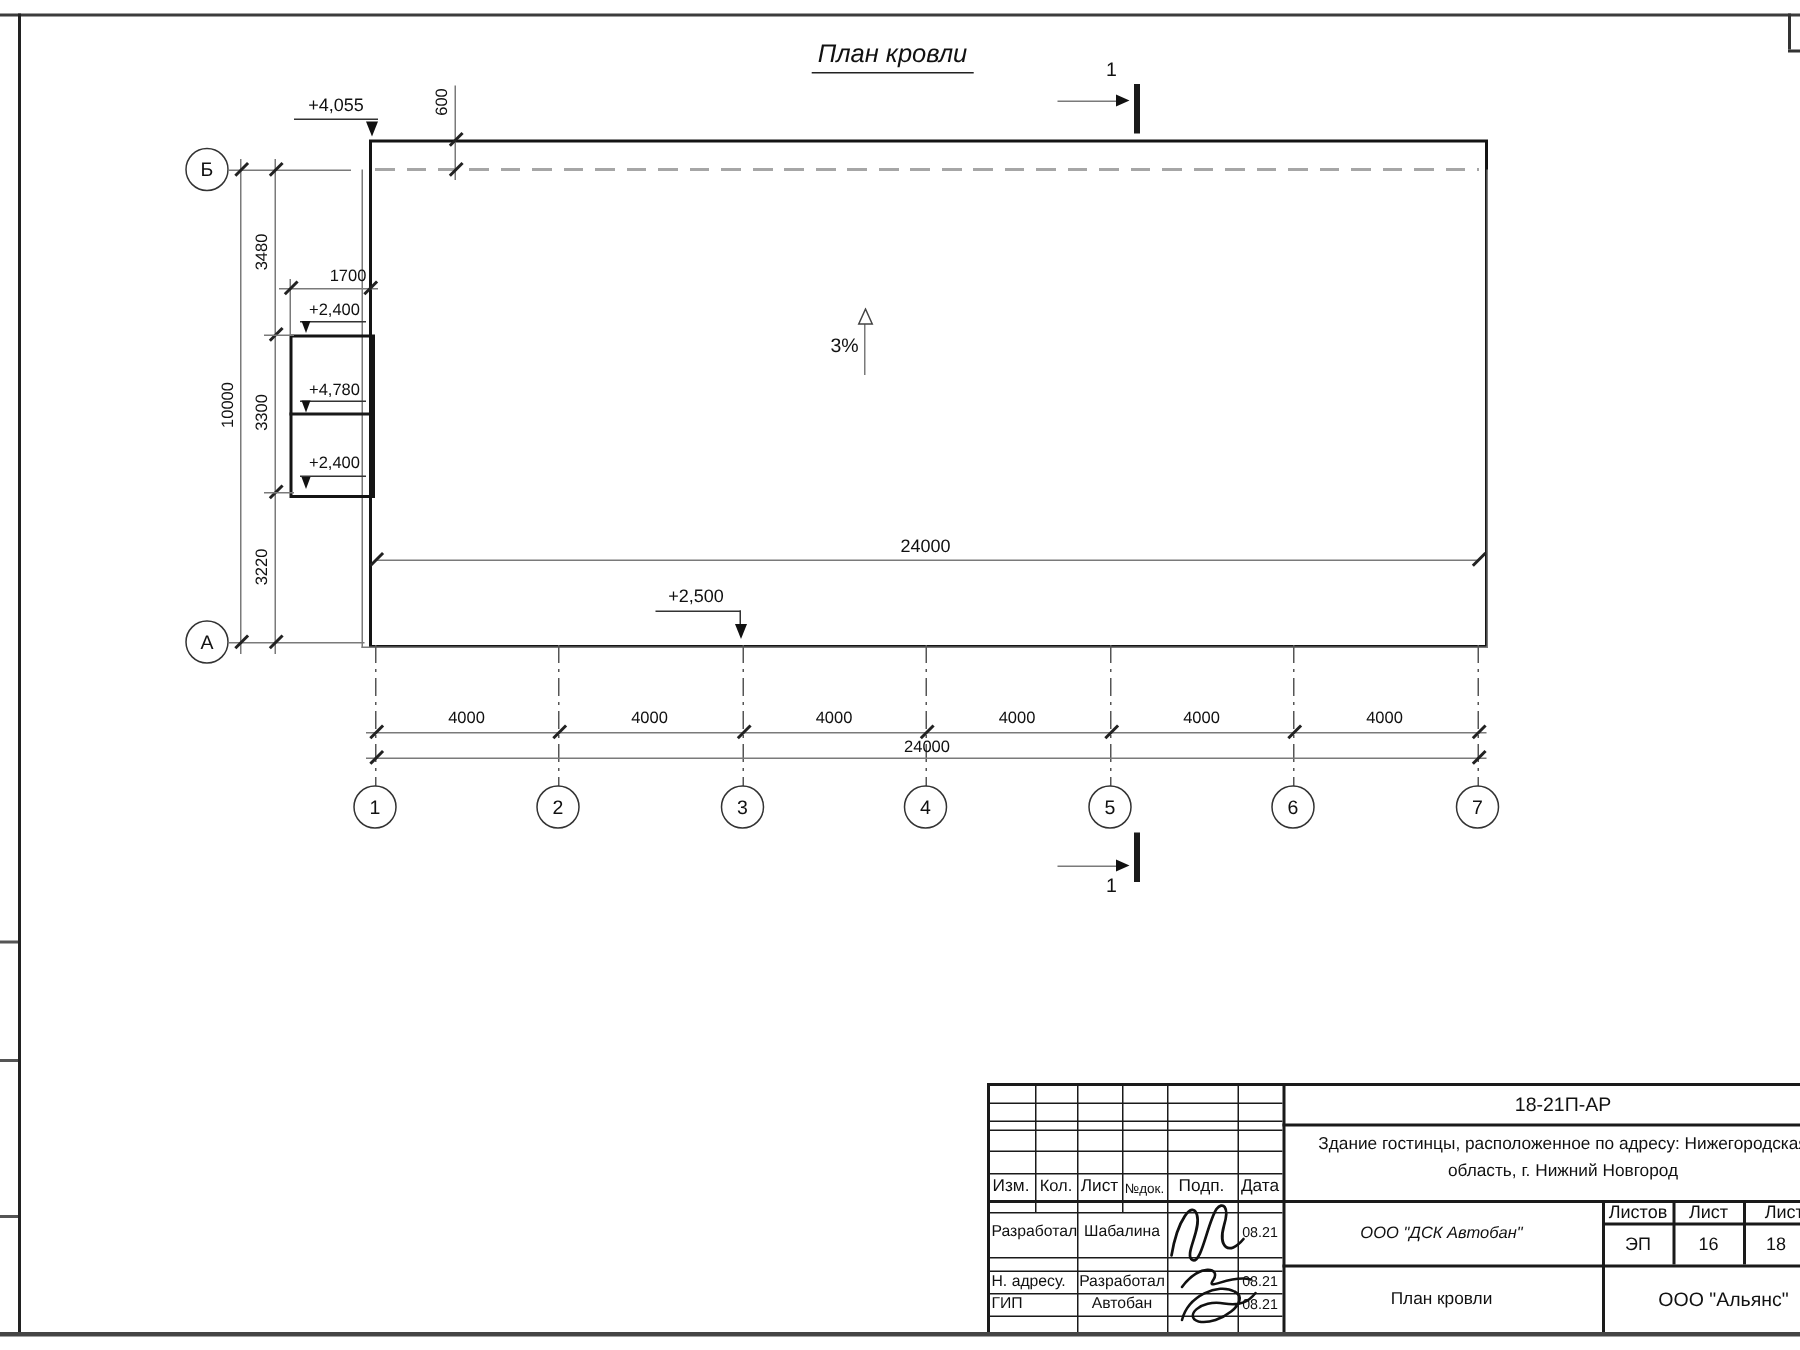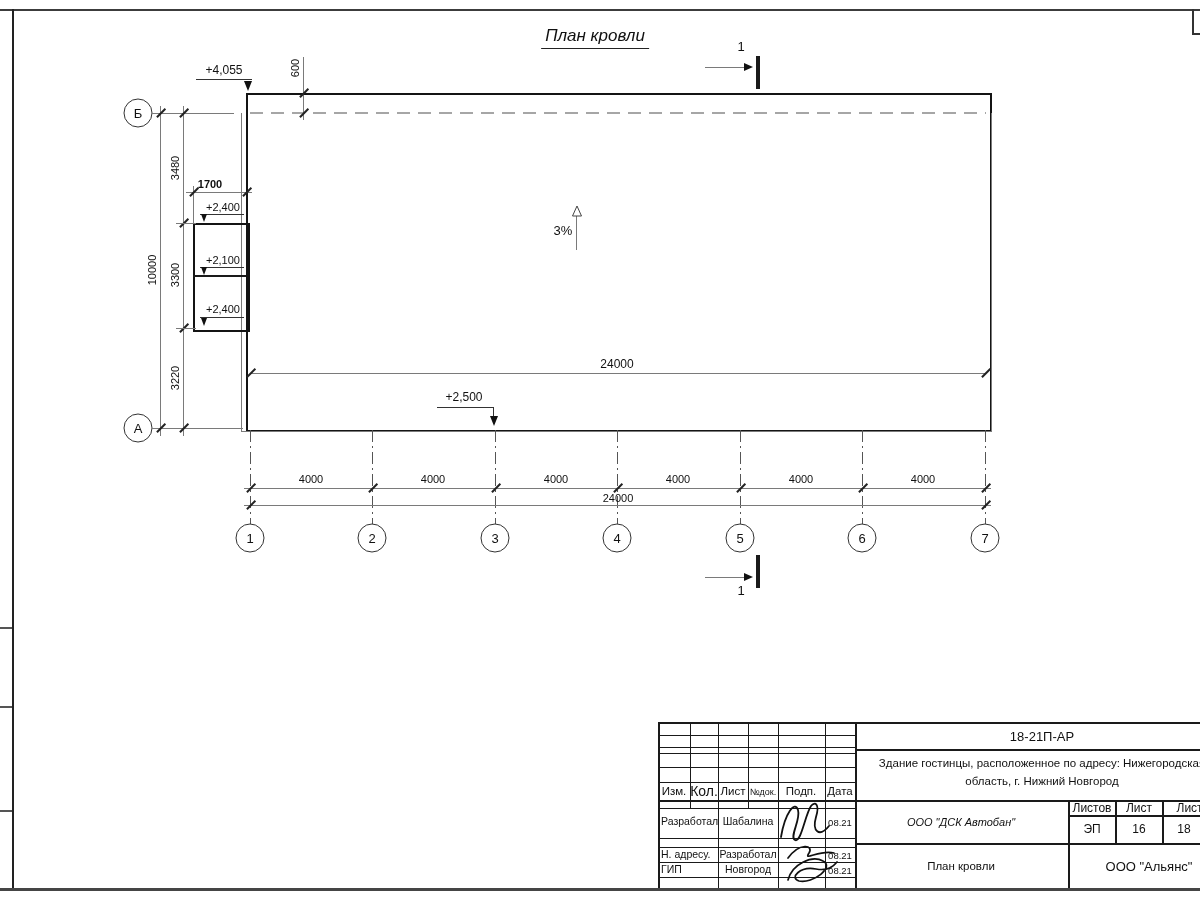--- a/index.html
+++ b/index.html
@@ -82,31 +82,31 @@
 
   <div class="vl thin" style="left:303px;top:57px;width:1px;height:63px;"></div>
   <div class="tick" style="left:297.5px;top:92px;"></div>
   <div class="tick" style="left:297.5px;top:112px;"></div>
   <div class="vlabel lab11" style="left:295px;top:68px;">600</div>
 
   <div class="hl thin" style="left:186px;top:192px;width:66px;height:1px;"></div>
   <div class="vl thin" style="left:193px;top:186px;width:1px;height:37px;"></div>
   <div class="tick" style="left:187.5px;top:191px;"></div>
   <div class="tick" style="left:240.5px;top:191px;"></div>
-  <div class="clabel lab11" style="left:210px;top:184px;font-weight:bold;">1700</div>
+  <div class="clabel lab11" style="left:232px;top:184px;">1700</div>
 
   <div class="clabel lab12" style="left:224px;top:70px;">+4,055</div>
   <div class="hl" style="left:196px;top:79px;width:56px;height:1.3px;background:#333;"></div>
   <div class="arrow-down" style="left:244px;top:81px;"></div>
 
   <div class="clabel lab11" style="left:223px;top:207px;">+2,400</div>
   <div class="hl" style="left:200px;top:214px;width:44px;height:1.2px;background:#333;"></div>
   <div class="arrow-down sm" style="left:200.5px;top:214px;"></div>
 
-  <div class="clabel lab11" style="left:223px;top:260px;">+2,100</div>
+  <div class="clabel lab11" style="left:223px;top:260px;">+4,780</div>
   <div class="hl" style="left:200px;top:267px;width:44px;height:1.2px;background:#333;"></div>
   <div class="arrow-down sm" style="left:200.5px;top:267px;"></div>
 
   <div class="clabel lab11" style="left:223px;top:309px;">+2,400</div>
   <div class="hl" style="left:200px;top:317px;width:44px;height:1.2px;background:#333;"></div>
   <div class="arrow-down sm" style="left:200.5px;top:318px;"></div>
 
   <div class="clabel lab12" style="left:464px;top:397px;">+2,500</div>
   <div class="hl" style="left:437px;top:407px;width:57px;height:1.3px;background:#333;"></div>
   <div class="vl" style="left:493px;top:407px;width:1.3px;height:10px;background:#333;"></div>
@@ -206,34 +206,34 @@
     <div class="vl" style="left:718px;top:722px;width:1px;height:166px;"></div>
     <div class="vl" style="left:748px;top:722px;width:1px;height:86px;"></div>
     <div class="vl" style="left:778px;top:722px;width:1px;height:166px;"></div>
     <div class="vl" style="left:825px;top:722px;width:1px;height:166px;"></div>
     <div class="vl" style="left:855px;top:722px;width:2px;height:166px;"></div>
     <div class="vl" style="left:1068px;top:800px;width:2px;height:88px;"></div>
     <div class="vl" style="left:1115px;top:800px;width:1.5px;height:43px;"></div>
     <div class="vl" style="left:1162px;top:800px;width:1.5px;height:43px;"></div>
 
     <div class="clabel" style="left:674px;top:791px;font-size:11.5px;">Изм.</div>
-    <div class="clabel" style="left:704px;top:791px;font-size:14px;">Кол.</div>
+    <div class="clabel" style="left:704px;top:791px;font-size:11px;">Кол.</div>
     <div class="clabel" style="left:733px;top:791px;font-size:11.5px;">Лист</div>
     <div class="clabel" style="left:763px;top:792px;font-size:9px;">№док.</div>
     <div class="clabel" style="left:801px;top:791px;font-size:11.5px;">Подп.</div>
     <div class="clabel" style="left:840px;top:791px;font-size:11.5px;">Дата</div>
 
     <div class="tbtext" style="left:661px;top:815px;font-size:10.5px;">Разработал</div>
     <div class="clabel" style="left:748px;top:821px;font-size:10.5px;text-align:right;">Шабалина</div>
     <div class="clabel" style="left:840px;top:822px;font-size:9.5px;">08.21</div>
     <div class="tbtext" style="left:661px;top:848px;font-size:10.5px;">Н. адресу.</div>
     <div class="clabel" style="left:748px;top:854px;font-size:10.5px;">Разработал</div>
     <div class="clabel" style="left:840px;top:855px;font-size:9.5px;">08.21</div>
     <div class="tbtext" style="left:661px;top:863px;font-size:10.5px;">ГИП</div>
-    <div class="clabel" style="left:748px;top:869px;font-size:10.5px;">Новгород</div>
+    <div class="clabel" style="left:748px;top:869px;font-size:10.5px;">Автобан</div>
     <div class="clabel" style="left:840px;top:870px;font-size:9.5px;">08.21</div>
 
     <svg class="sig" style="left:776px;top:797px;" width="56" height="50" viewBox="0 0 56 50">
       <path d="M5,40 C9,16 19,3 22,13 C25,23 13,40 19,43 C25,46 29,18 35,9 C39,4 44,7 40,20 C36,34 43,41 53,29" fill="none" stroke="#111" stroke-width="1.8" stroke-linecap="round"></path>
     </svg>
     <svg class="sig" style="left:782px;top:840px;" width="58" height="48" viewBox="0 0 58 48">
       <path d="M6,18 C18,2 32,5 27,13 C21,22 38,9 52,13" fill="none" stroke="#111" stroke-width="1.7" stroke-linecap="round"></path>
       <path d="M6,40 C10,24 30,15 41,21 C53,27 31,44 17,41 C7,38 18,26 34,29 C46,31 51,27 55,22" fill="none" stroke="#111" stroke-width="1.7" stroke-linecap="round"></path>
     </svg>
 

